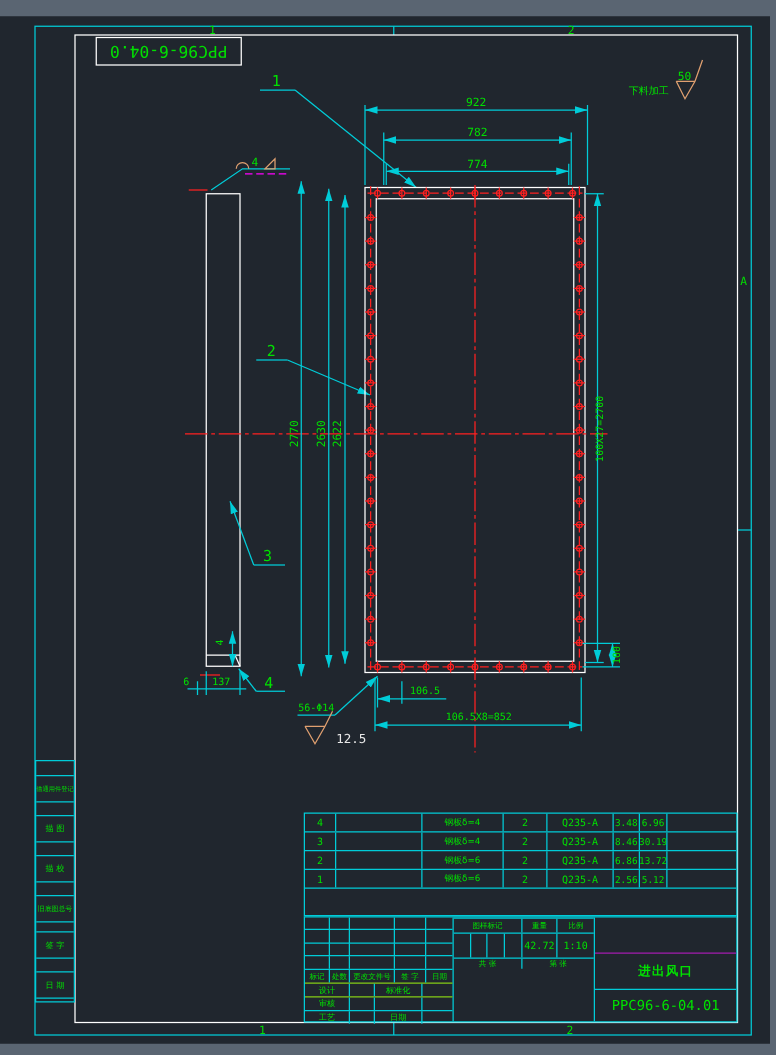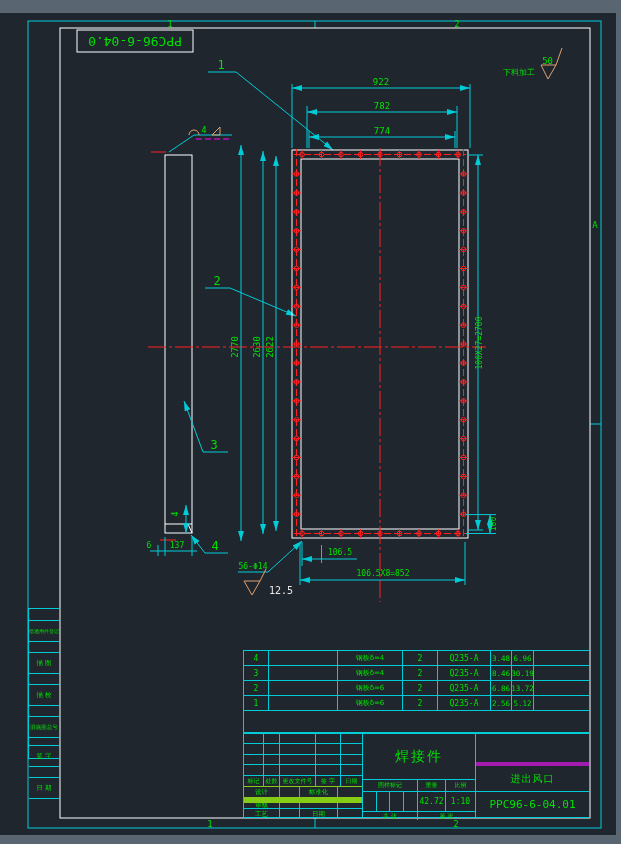--- a/index.html
+++ b/index.html
@@ -267,21 +267,21 @@
     <line x1="268" y1="572" x2="302" y2="541" marker-end="url(#ar)"></line>
   </g>
   <text x="340" y="555" fill="#00e000" font-size="8" text-anchor="middle">106.5</text>
   <text x="383" y="576" fill="#00e000" font-size="8" text-anchor="middle">106.5X8=852</text>
   <text x="253" y="569" fill="#00e000" font-size="8" text-anchor="middle">56-Φ14</text>
 
   <path d="M244,581 H260 M244,581 L252,595 L260,581 L266,569" stroke="#e0a070" fill="none"></path>
   <text x="269" y="594" fill="#e8e8e8" font-size="10">12.5</text>
 </svg>
 
-<div class="ov" style="left:28px;top:608px;width:32px;height:151px;">
+<div class="ov" style="left:28px;top:608px;width:32px;height:194px;">
   <div class="cell bb" style="height:12px;"></div>
   <div class="cell bb cn" style="height:21px;font-size:5px;">借通用件登记</div>
   <div class="cell bb" style="height:11px;"></div>
   <div class="cell bb cn" style="height:21px;font-size:6.5px;">描 图</div>
   <div class="cell bb" style="height:11px;"></div>
   <div class="cell bb cn" style="height:21px;font-size:6.5px;">描 校</div>
   <div class="cell bb" style="height:11px;"></div>
   <div class="cell bb cn" style="height:21px;font-size:5.5px;">旧底图总号</div>
   <div class="cell bb" style="height:8px;"></div>
   <div class="cell bb cn" style="height:21px;font-size:6.5px;">签 字</div>
@@ -363,36 +363,35 @@
       <div class="cell br cn" style="font-size:6px;">更改文件号</div>
       <div class="cell br cn" style="font-size:6px;">签 字</div>
       <div class="cell cn" style="font-size:6px;">日期</div>
     </div>
     <div class="row" style="grid-template-columns:36px 20px 38px 1fr;height:11px;border-top:1px solid #84cc16;">
       <div class="cell br cn" style="font-size:6.5px;">设计</div>
       <div class="cell br"></div>
       <div class="cell br cn" style="font-size:6.5px;text-align:center;">标准化</div>
       <div class="cell"></div>
     </div>
-    <div class="row" style="grid-template-columns:36px 20px 38px 1fr;height:11px;border-top:6px solid #84cc16;">
+    <div class="row" style="grid-template-columns:36px 20px 38px 1fr;height:11px;border-top:1px solid #84cc16;">
       <div class="cell br cn" style="font-size:6.5px;">审核</div>
       <div class="cell br"></div>
       <div class="cell br"></div>
       <div class="cell"></div>
     </div>
     <div class="row" style="grid-template-columns:36px 20px 38px 1fr;height:11px;border-top:1px solid #00ccd8;">
       <div class="cell br cn" style="font-size:6.5px;">工艺</div>
       <div class="cell br"></div>
       <div class="cell br cn" style="font-size:6.5px;">日期</div>
       <div class="cell"></div>
     </div>
   </div>
 
   <div style="width:113px;border-right:1px solid #00ccd8;">
-    <div class="cell cn" style="height:45px;font-size:14px;letter-spacing:2px;">焊接件</div>
     <div class="row" style="grid-template-columns:55px 28px 1fr;height:12px;border-top:1px solid #00ccd8;">
       <div class="cell br cn" style="font-size:6px;">图样标记</div>
       <div class="cell br cn" style="font-size:6px;">重量</div>
       <div class="cell cn" style="font-size:6px;">比例</div>
     </div>
     <div class="row" style="grid-template-columns:55px 28px 1fr;height:20px;border-top:1px solid #00ccd8;">
       <div class="br" style="display:grid;grid-template-columns:repeat(4,1fr);">
         <div class="br"></div>
           <div class="br"></div>
           <div class="br"></div>
@@ -402,16 +401,16 @@
       <div class="cell num" style="font-size:8px;">1:10</div>
     </div>
     <div class="row" style="grid-template-columns:55px 1fr;height:9px;border-top:1px solid #00ccd8;">
       <div class="cell br cn" style="font-size:6px;">共 张</div>
       <div class="cell cn" style="font-size:6px;">第 张</div>
     </div>
   </div>
 
   <div style="flex:1;">
     <div class="cell" style="height:28px;"></div>
-    <div class="cell cn" style="height:29px;border-top:4px solid #a21caf;font-size:10px;letter-spacing:1px;">进出风口</div>
+    <div class="cell cn" style="height:29px;border-top:1px solid #a21caf;font-size:10px;letter-spacing:1px;font-weight:bold;">进出风口</div>
     <div class="cell num" style="height:26px;border-top:1px solid #00ccd8;font-size:11px;">PPC96-6-04.01</div>
   </div>
 </div>
 
 </body></html>

